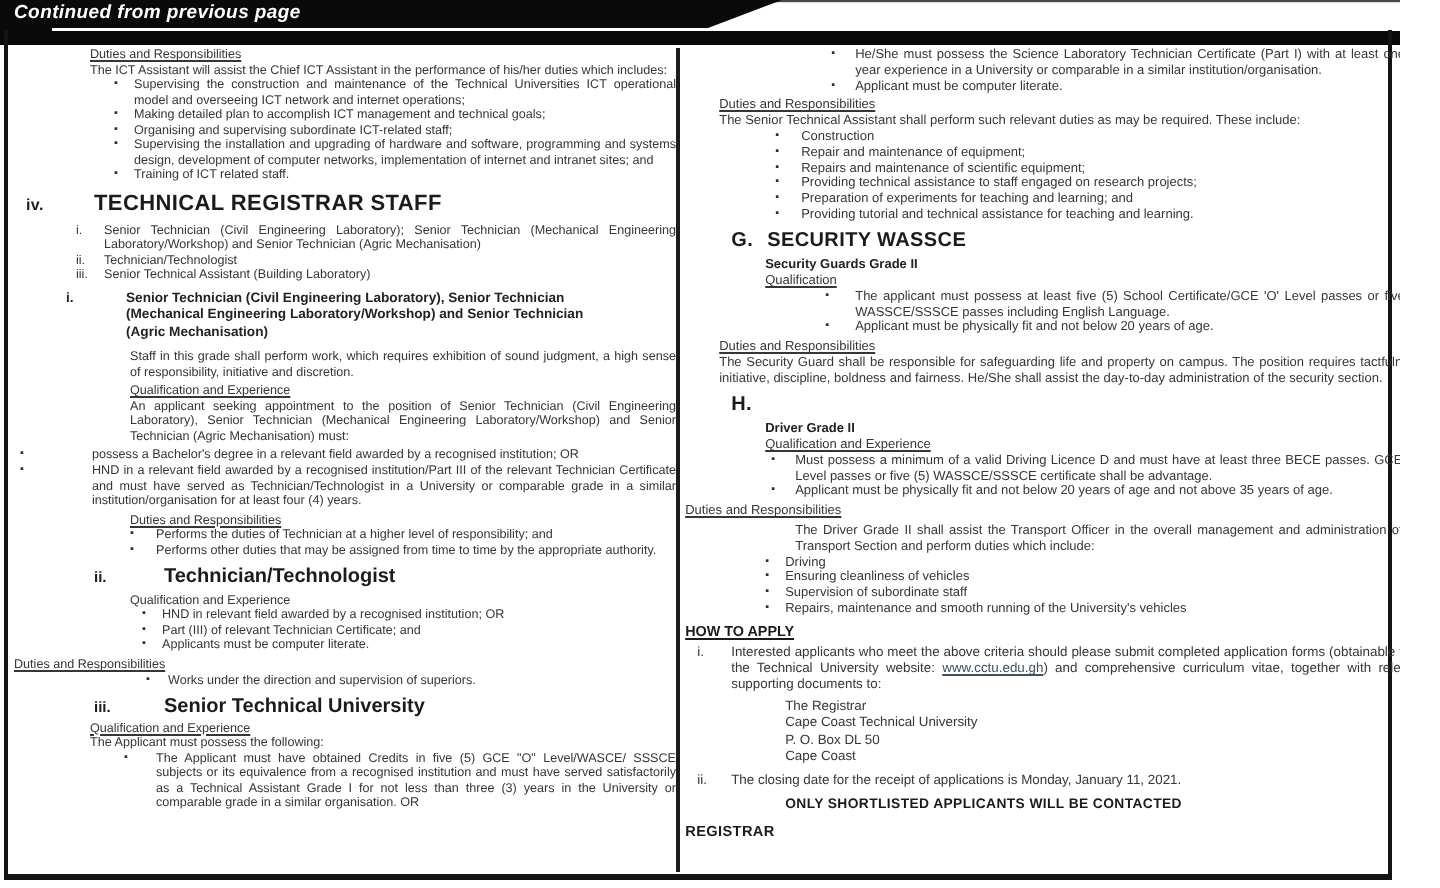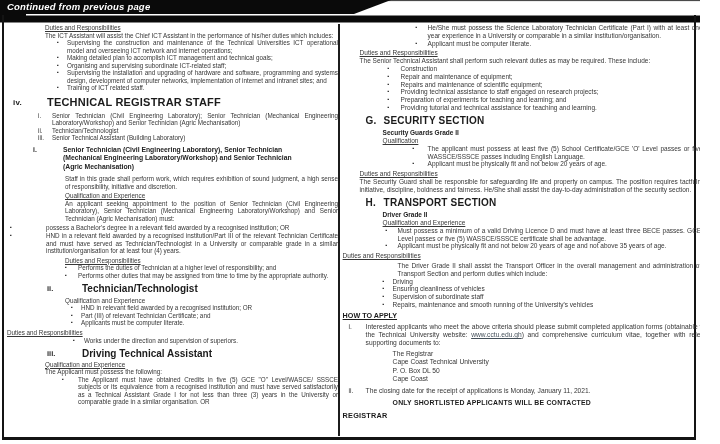--- a/index.html
+++ b/index.html
@@ -188,21 +188,21 @@
           </div>
         <div class="u">Duties and Responsibilities</div>
         <div class="br l-tt-db">
             <span class="bm">▪</span>
             <div class="bt">Works under the direction and supervision of superiors.</div>
           </div>
       </section>
 
       <div class="h-sub" style="margin-bottom:1px;">
         <span class="nn">iii.</span>
-        <span>Driving Technical Assistant</span>
+        <span>Senior Technical University</span>
       </div>
 
       <section>
         <div class="p1 u">Qualification and Experience</div>
         <div class="p1">The Applicant must possess the following:</div>
         <div class="br l-sta-b">
             <span class="bm">▪</span>
             <div class="bt">The Applicant must have obtained Credits in five (5) GCE "O" Level/WASCE/ SSSCE subjects or its equivalence from a recognised institution and must have served satisfactorily as a Technical Assistant Grade I for not less than three (3) years in the University or comparable grade in a similar organisation. OR</div>
           </div>
       </section>
@@ -245,41 +245,40 @@
             <div class="bt">Preparation of experiments for teaching and learning; and</div>
           </div>
         <div class="br r-sta-db">
             <span class="bm">▪</span>
             <div class="bt">Providing tutorial and technical assistance for teaching and learning.</div>
           </div>
       </section>
 
       <div class="h-g">
         <span class="nn">G.</span>
-        <span>SECURITY SECTION</span>
+        <span>SECURITY WASSCE</span>
       </div>
 
       <section class="mb1">
         <div class="rp2 bold" style="font-size:6.5px;">Security Guards Grade II</div>
         <div class="rp2 u">Qualification</div>
         <div class="br r-sec-b">
             <span class="bm">▪</span>
             <div class="bt">The applicant must possess at least five (5) School Certificate/GCE 'O' Level passes or five (5) WASSCE/SSSCE passes including English Language.</div>
           </div>
         <div class="br r-sec-b mb1">
             <span class="bm">▪</span>
             <div class="bt">Applicant must be physically fit and not below 20 years of age.</div>
           </div>
         <div class="rp1 u">Duties and Responsibilities</div>
         <div class="rp1 just sec-para">The Security Guard shall be responsible for safeguarding life and property on campus. The position requires tactfulness, initiative, discipline, boldness and fairness. He/She shall assist the day-to-day administration of the security section.</div>
       </section>
 
       <div class="h-g">
         <span class="nn">H.</span>
-        <span>TRANSPORT SECTION</span>
       </div>
 
       <section class="mb1">
         <div class="rp2 bold" style="font-size:6.5px;">Driver Grade II</div>
         <div class="rp2 u">Qualification and Experience</div>
         <div class="br r-drv-qb">
             <span class="bm">▪</span>
             <div class="bt">Must possess a minimum of a valid Driving Licence D and must have at least three BECE passes. GCE "O" Level passes or five (5) WASSCE/SSSCE certificate shall be advantage.</div>
           </div>
         <div class="br r-drv-qb mb1">

